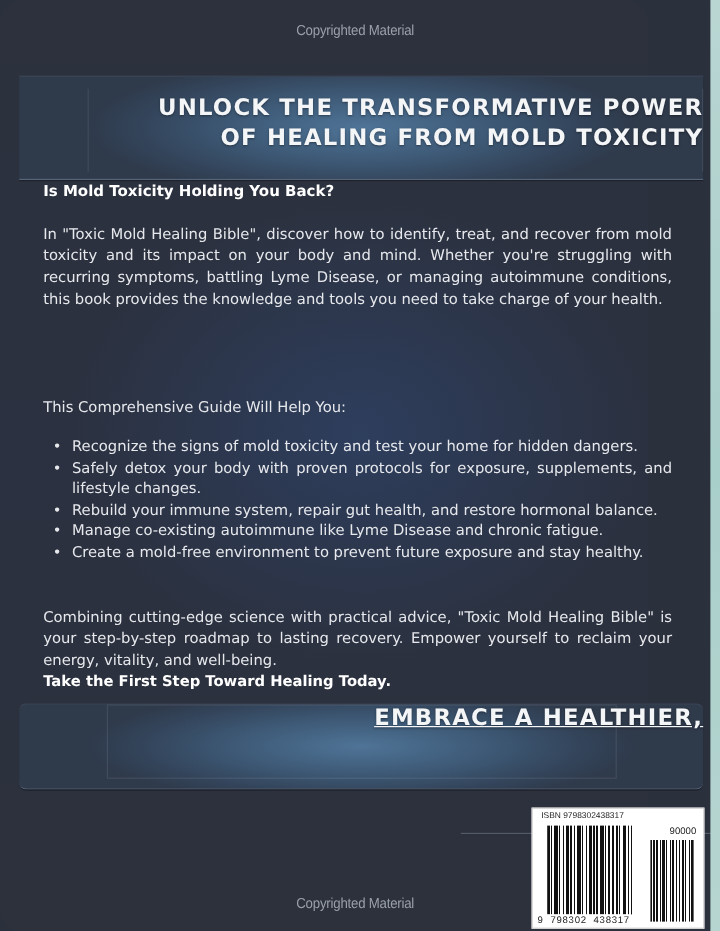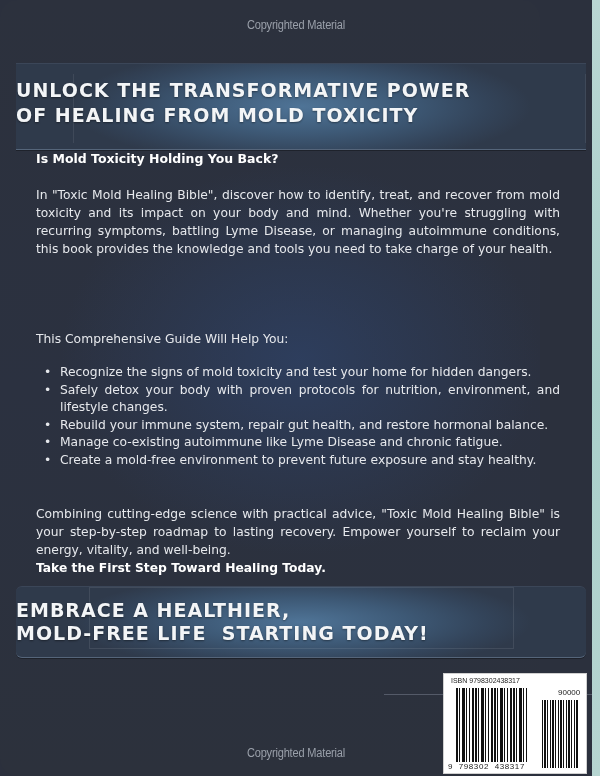--- a/index.html
+++ b/index.html
@@ -36,30 +36,30 @@
       border-top: 1px solid #3b4658;
       border-bottom: 1px solid #55657a;
       box-shadow: 0 1px 0 rgba(0,0,0,0.3);
     }
     .banner .inner-frame {
       position: absolute; left: 57px; right: 0; top: 10px; bottom: 6px;
       border-left: 1px solid rgba(255,255,255,0.08);
       border-right: 1px solid rgba(255,255,255,0.08);
     }
     .banner .title {
-      position: relative; text-align: left; color: #f3f5f7;
+      position: relative; text-align: right; color: #f3f5f7;
       font-family: "DejaVu Sans", sans-serif; font-weight: bold;
       letter-spacing: 1px;
       text-shadow: 0 1px 2px rgba(0,0,0,0.4);
     }
     .banner-top { top: 63px; height: 85px; }
     .banner-top .title { font-size: 19px; line-height: 25px; padding-top: 14px; }
     .banner-bottom { top: 586px; height: 70px; border-radius: 6px; }
     .banner-bottom .inner-frame { left: 73px; right: 72px; top: 0; bottom: 8px; border: 1px solid rgba(255,255,255,0.09); }
-    .banner-bottom .title { font-size: 19px; line-height: 23px; padding-top: 12px; }
+    .banner-bottom .title { font-size: 19px; line-height: 23px; padding-top: 0; text-decoration: underline; }
 
     .body-text {
       position: absolute; left: 36px; width: 524px;
       color: #e6e8ec; font-size: 12.3px; line-height: 18px;
       font-family: "DejaVu Sans", sans-serif;
     }
     .body-text p { margin: 0; text-align: justify; }
     .heading-q { top: 150px; font-weight: bold; font-size: 12.5px; color: #ffffff; }
     .intro { top: 186px; }
     .guide-label { top: 330px; }
@@ -126,37 +126,36 @@
   <div class="body-text heading-q">Is Mold Toxicity Holding You Back?</div>
 
   <div class="body-text intro">
     <p>In "Toxic Mold Healing Bible", discover how to identify, treat, and recover from mold toxicity and its impact on your body and mind. Whether you're struggling with recurring symptoms, battling Lyme Disease, or managing autoimmune conditions, this book provides the knowledge and tools you need to take charge of your health.</p>
   </div>
 
   <div class="body-text guide-label">This Comprehensive Guide Will Help You:</div>
 
   <ul class="bullets">
     <li>Recognize the signs of mold toxicity and test your home for hidden dangers.</li>
-    <li>Safely detox your body with proven protocols for nutrition, environment, and lifestyle changes.</li>
+    <li>Safely detox your body with proven protocols for exposure, supplements, and lifestyle changes.</li>
     <li>Rebuild your immune system, repair gut health, and restore hormonal balance.</li>
     <li>Manage co-existing autoimmune like Lyme Disease and chronic fatigue.</li>
     <li>Create a mold-free environment to prevent future exposure and stay healthy.</li>
   </ul>
 
   <div class="body-text cta">Take the First Step Toward Healing Today.</div>
 
   <div class="body-text closing">
     <p>Combining cutting-edge science with practical advice, "Toxic Mold Healing Bible" is your step-by-step roadmap to lasting recovery. Empower yourself to reclaim your energy, vitality, and well-being.</p>
   </div>
 
   <div class="banner banner-bottom">
     <div class="inner-frame"></div>
     <div class="title">
       <div>EMBRACE A HEALTHIER,</div>
-      <div style="white-space:pre;">MOLD-FREE LIFE  STARTING TODAY!</div>
     </div>
   </div>
 
   <div class="rule-line"></div>
 
   <div class="barcode-box">
     <div class="isbn-label">ISBN 9798302438317</div>
     <div class="bars-main"></div>
     <div class="price-label">90000</div>
     <div class="bars-addon"></div>

